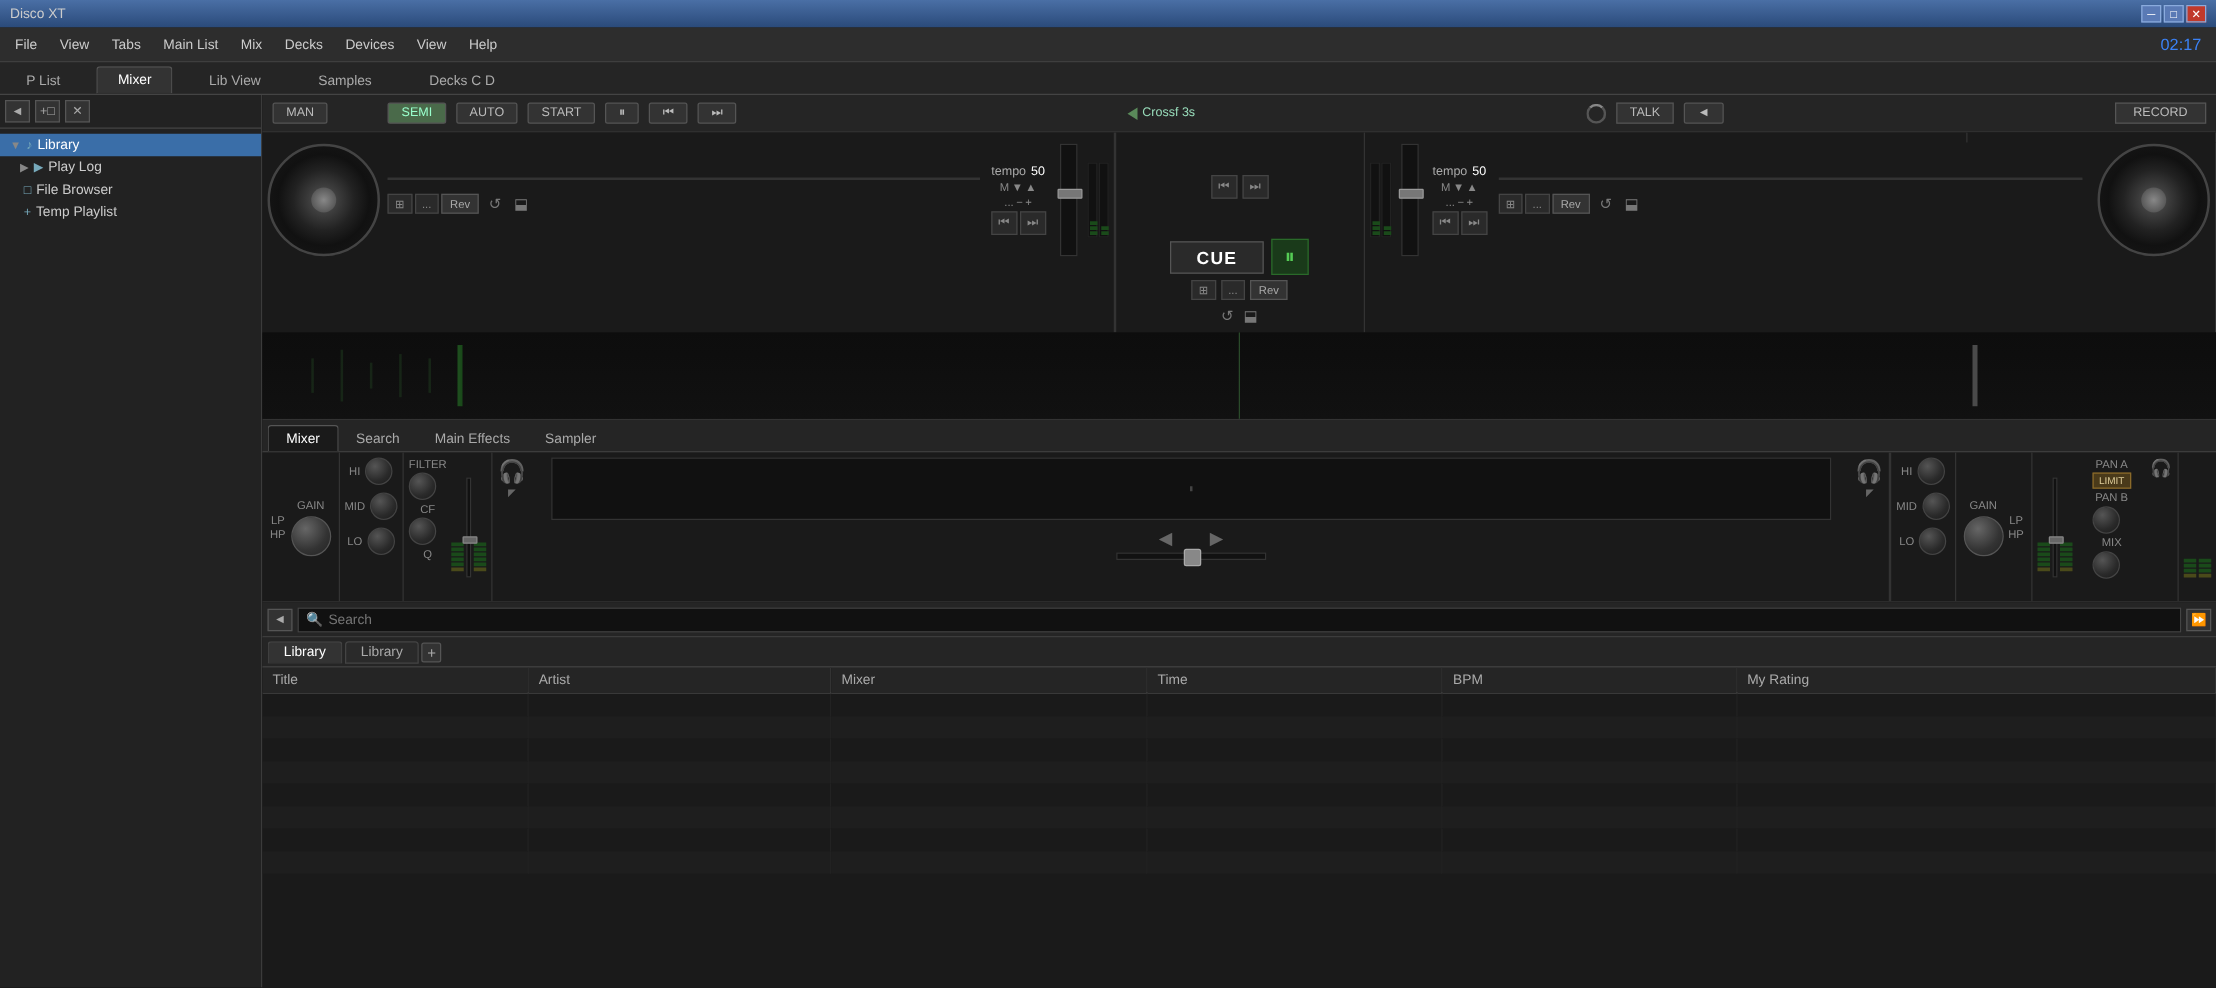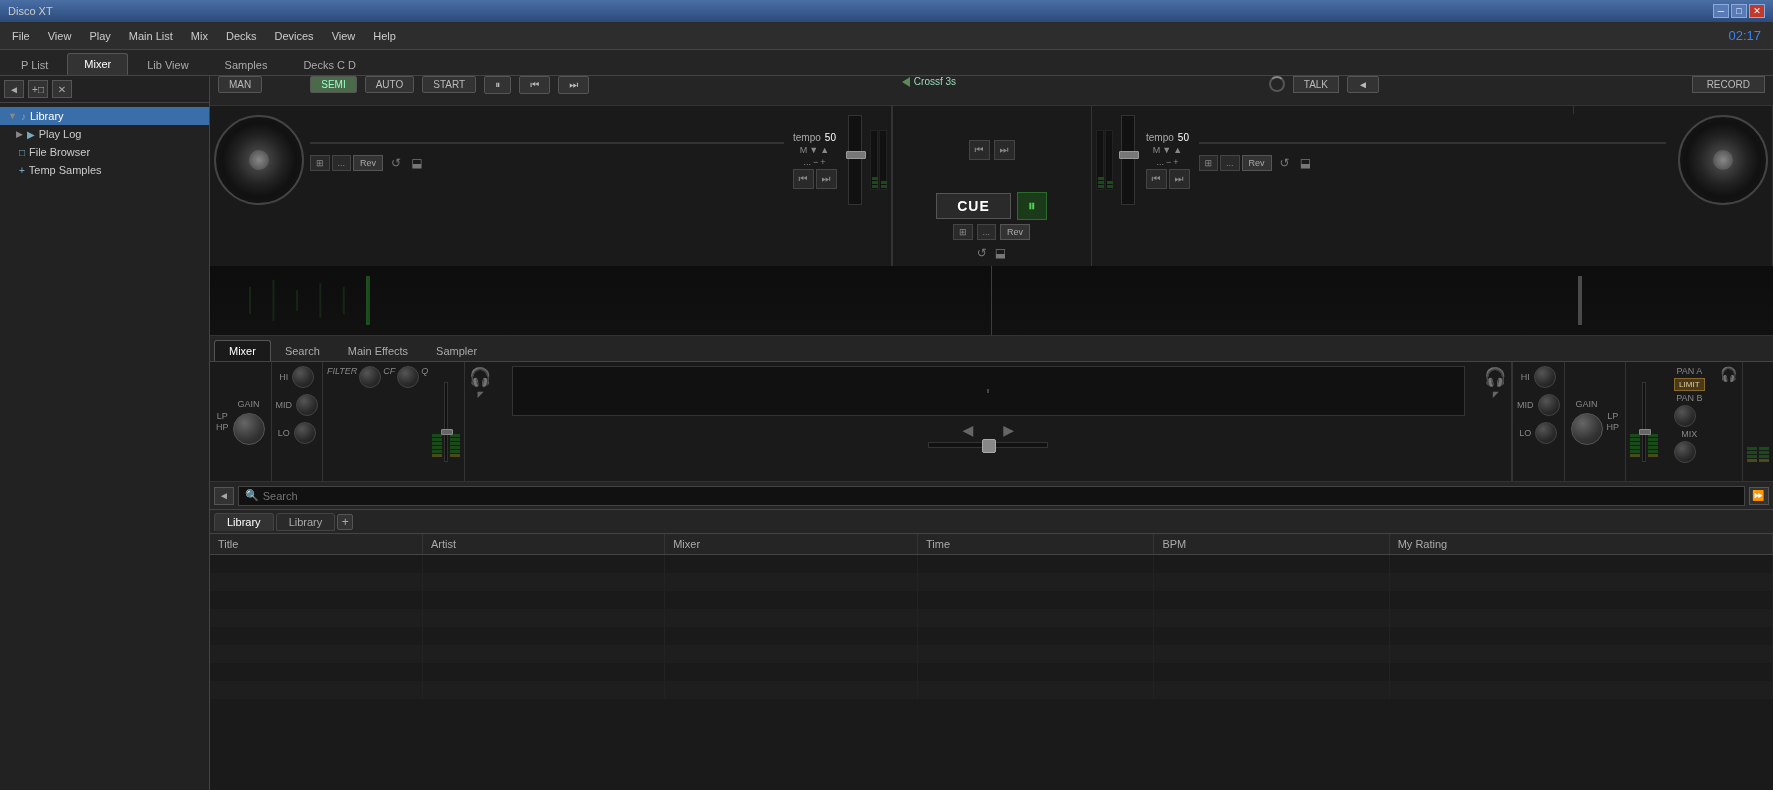--- a/index.html
+++ b/index.html
@@ -55,20 +55,21 @@
     #time-display { color: #3b82f6; font-size: 13px; padding-right: 8px; }
 
     
     #tabs-row {
       background: #252525;
       height: 26px;
       display: flex;
       align-items: flex-end;
       padding: 0 4px;
       border-bottom: 1px solid #444;
+      gap: 10px;
     }
     .tab {
       padding: 4px 16px;
       color: #aaa;
       cursor: pointer;
       border: 1px solid transparent;
       border-bottom: none;
       border-radius: 3px 3px 0 0;
       margin-right: 2px;
       font-size: 11px;
@@ -128,21 +129,21 @@
       display: flex;
       flex-direction: column;
       background: #1e1e1e;
     }
 
     
     #transport-bar {
       background: #252525;
       height: 30px;
       display: flex;
-      align-items: flex-start;
+      align-items: center;
       padding: 0 8px;
       gap: 8px;
       border-bottom: 1px solid #333;
     }
     .transport-btn {
       padding: 2px 10px;
       background: #333;
       border: 1px solid #555;
       color: #bbb;
       font-size: 10px;
@@ -657,21 +658,21 @@
     <div class="win-btn">─</div>
     <div class="win-btn">□</div>
     <div class="win-btn close">✕</div>
   </div>
 </div>
 
 <div id="menu-bar">
   <div id="menu-items">
     <div class="menu-item">File</div>
     <div class="menu-item">View</div>
-    <div class="menu-item">Play</div>
+    <div class="menu-item">Tabs</div>
     <div class="menu-item">Main List</div>
     <div class="menu-item">Mix</div>
     <div class="menu-item">Decks</div>
     <div class="menu-item">Devices</div>
     <div class="menu-item">View</div>
     <div class="menu-item">Help</div>
   </div>
   <div id="time-display">02:17</div>
 </div>
 
@@ -703,21 +704,21 @@
         <span>Play Log</span>
       </div>
       <div class="tree-item">
         <span class="tree-expand" style="visibility:hidden;">▶</span>
         <span class="tree-icon">□</span>
         <span>File Browser</span>
       </div>
       <div class="tree-item">
         <span class="tree-expand" style="visibility:hidden;">▶</span>
         <span class="tree-icon">+</span>
-        <span>Temp Samples</span>
+        <span>Temp Playlist</span>
       </div>
     </div>
   </div>
 
   <div id="content-area">
 
     <div id="full-dj-section">
 
       <div id="transport-bar">
         <button class="transport-btn">MAN</button>
@@ -927,21 +928,21 @@
             <span class="eq-label">MID</span>
             <div class="knob-small"></div>
           </div>
           <div style="display:flex; align-items:center; gap:4px;">
             <span class="eq-label">LO</span>
             <div class="knob-small"></div>
           </div>
         </div>
 
         <div style="display:flex; gap:4px; padding:4px; border-right:1px solid #333; align-items:flex-start;">
-          <div style="display:flex; gap:2px;font-style:italic;">
+          <div style="display:flex; flex-direction:column; gap:2px;">
             <span class="eq-label">FILTER</span>
             <div class="knob-small"></div>
             <span class="eq-label">CF</span>
             <div class="knob-small"></div>
             <span class="eq-label">Q</span>
           </div>
           <div style="display:flex; gap:2px; height:100%; align-items:center;">
             <div class="vu-meter">
               <div class="vu-seg"></div>
               <div class="vu-seg"></div>

